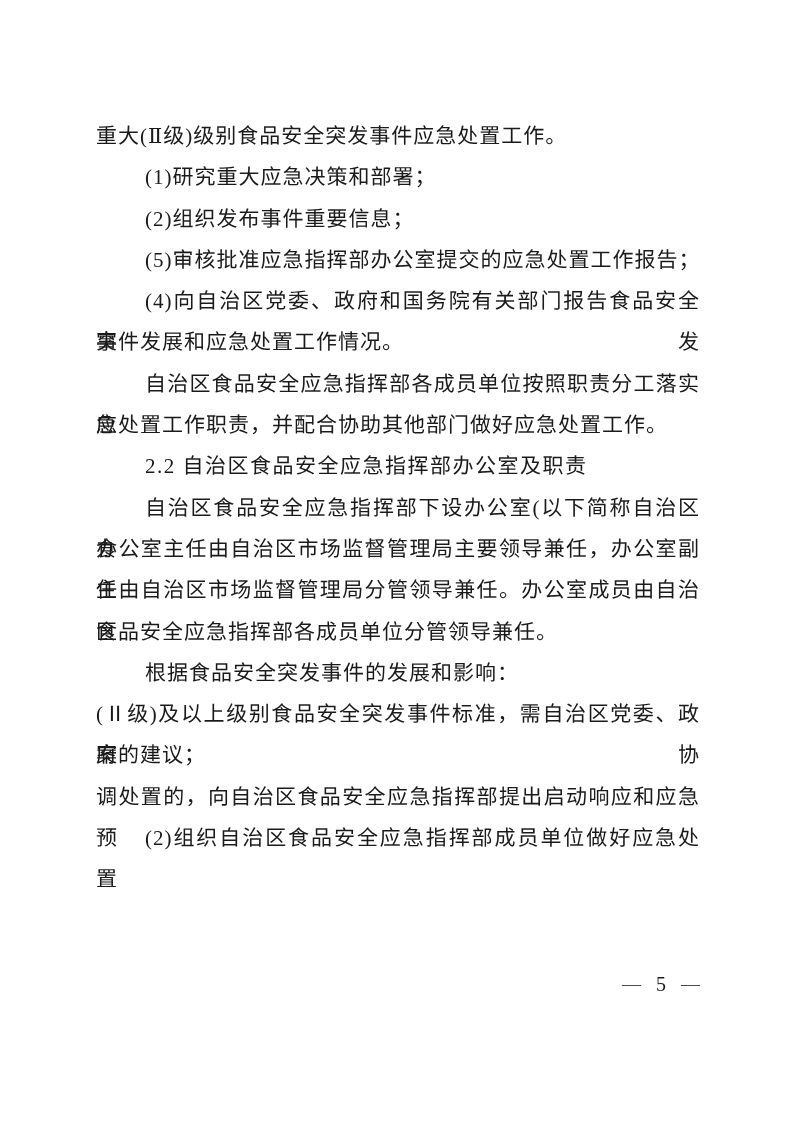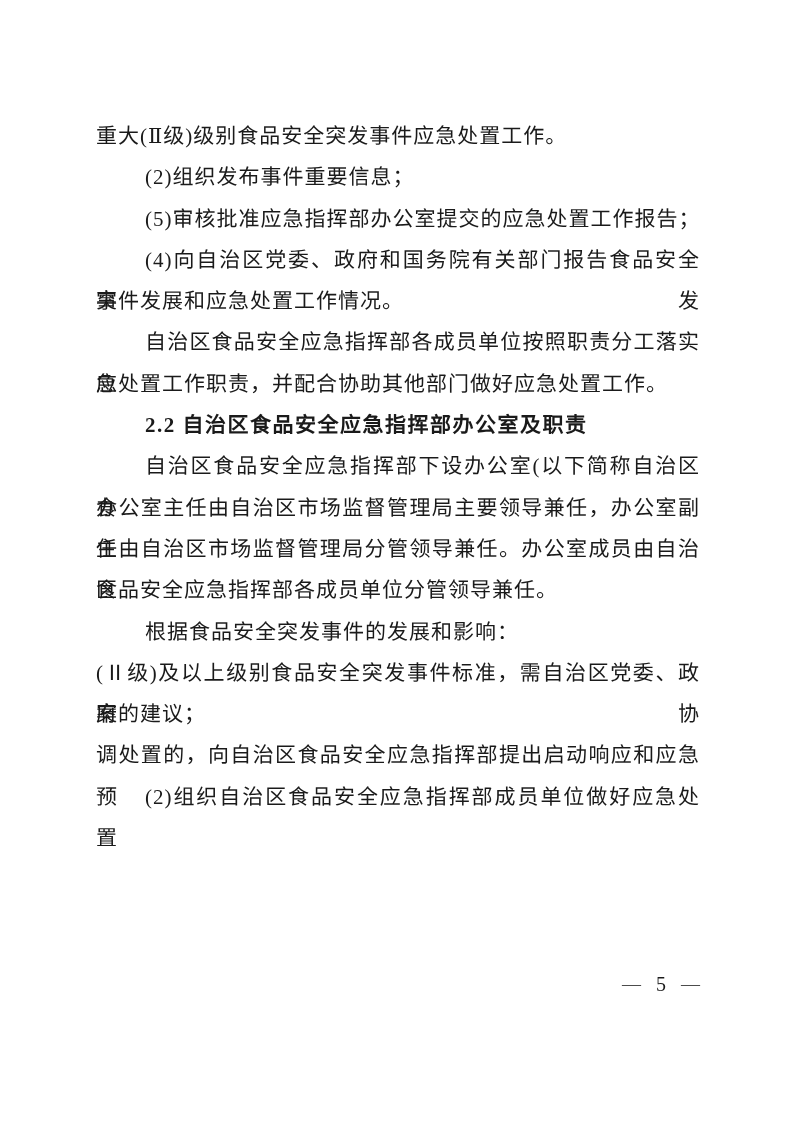--- a/index.html
+++ b/index.html
@@ -44,21 +44,21 @@
 
   .line.justify {
     white-space: normal;
     text-align: justify;
     text-align-last: justify;
     text-justify: inter-character;
     font-family: Liberation Serif, serif;
   }
 
   .line.heading {
-    font-weight: bold;
+    font-weight: normal;
     letter-spacing: 1.5px;
   }
 
   .footer {
     position: absolute;
     top: 968px;
     right: 93px;
     font-size: 19px;
     line-height: 32px;
     color: #1a1a1a;
@@ -76,20 +76,21 @@
     font-size: 20px;
   }
 </style>
 </head>
 <body>
 
 <div class="page">
 
   <main class="content">
     <p class="line">重大(Ⅱ级)级别食品安全突发事件应急处置工作。</p>
+    <p class="line indent">(1)研究重大应急决策和部署；</p>
     <p class="line indent">(2)组织发布事件重要信息；</p>
     <p class="line indent">(5)审核批准应急指挥部办公室提交的应急处置工作报告；</p>
     <p class="line indent justify">(4)向自治区党委、政府和国务院有关部门报告食品安全突发</p>
     <p class="line">事件发展和应急处置工作情况。</p>
     <p class="line indent justify">自治区食品安全应急指挥部各成员单位按照职责分工落实应</p>
     <p class="line">急处置工作职责，并配合协助其他部门做好应急处置工作。</p>
     <p class="line indent heading">2.2 自治区食品安全应急指挥部办公室及职责</p>
     <p class="line indent justify">自治区食品安全应急指挥部下设办公室(以下简称自治区食</p>
     <p class="line justify">办公室主任由自治区市场监督管理局主要领导兼任，办公室副主</p>
     <p class="line justify">任由自治区市场监督管理局分管领导兼任。办公室成员由自治区</p>

